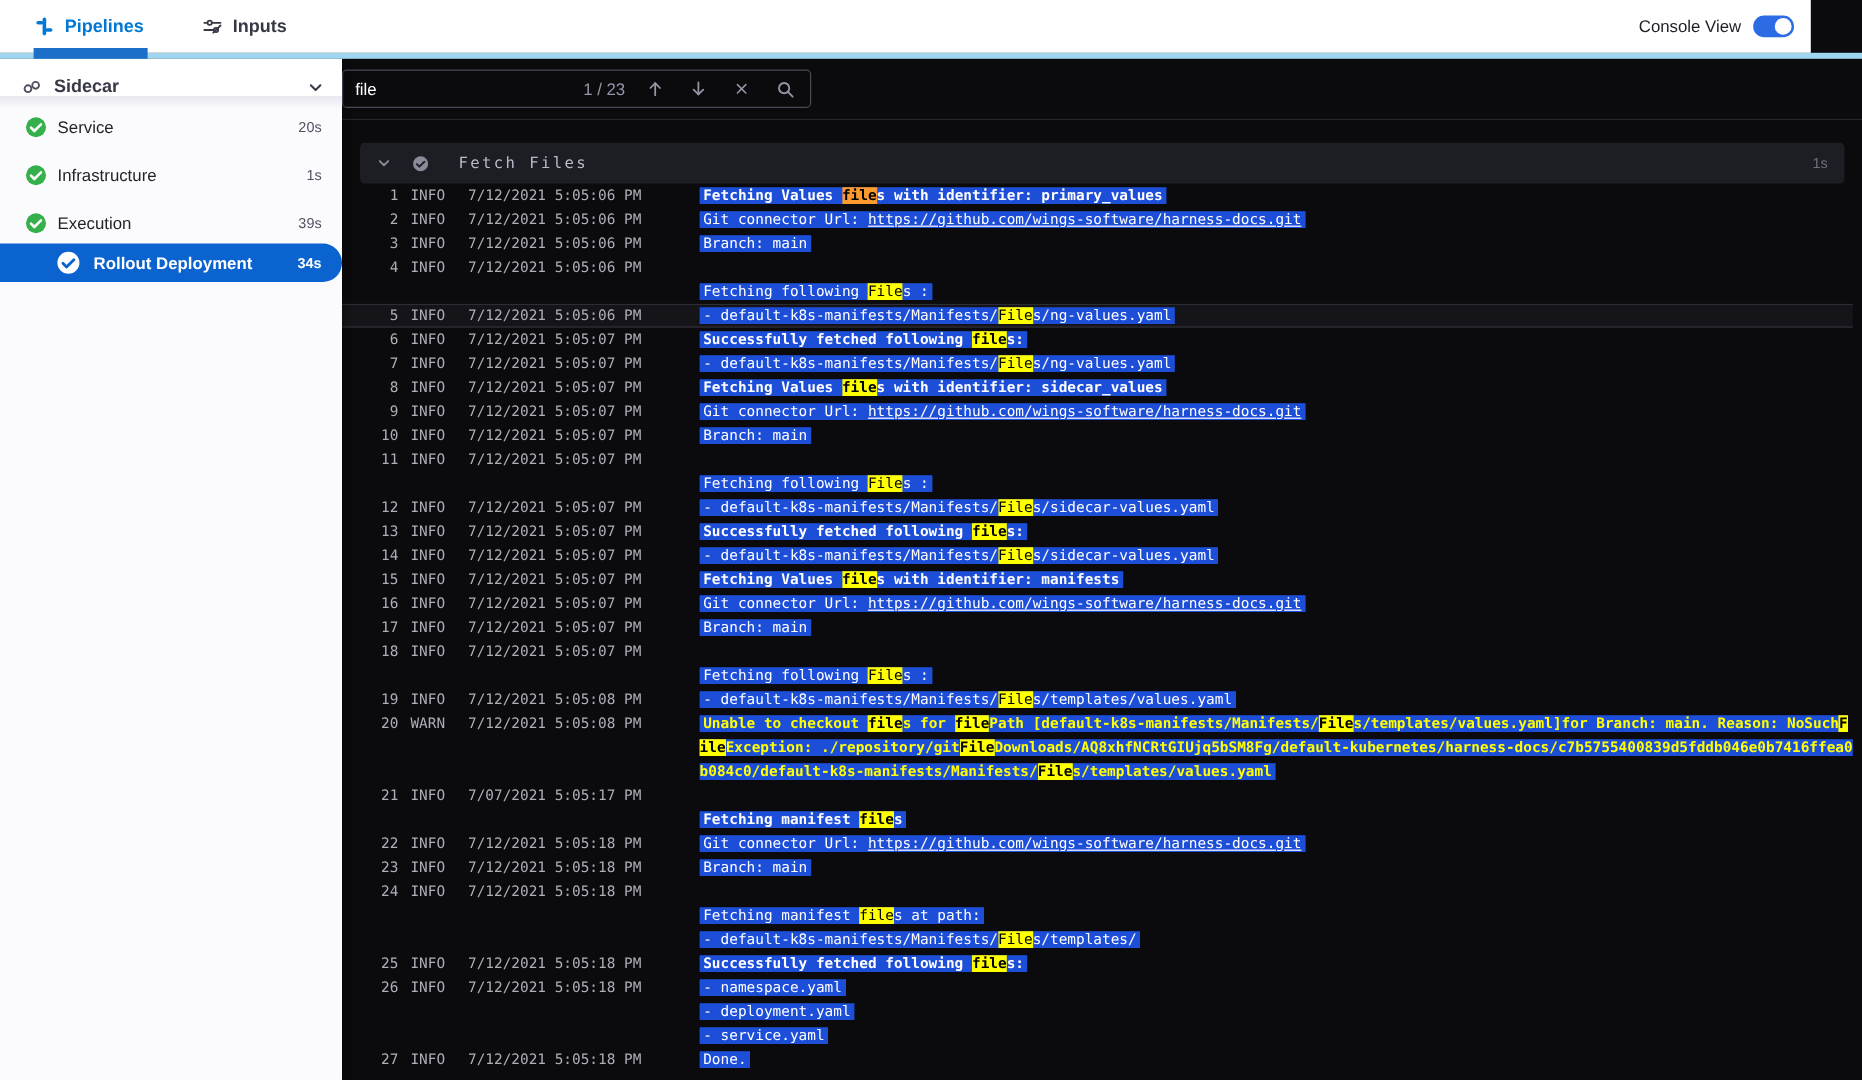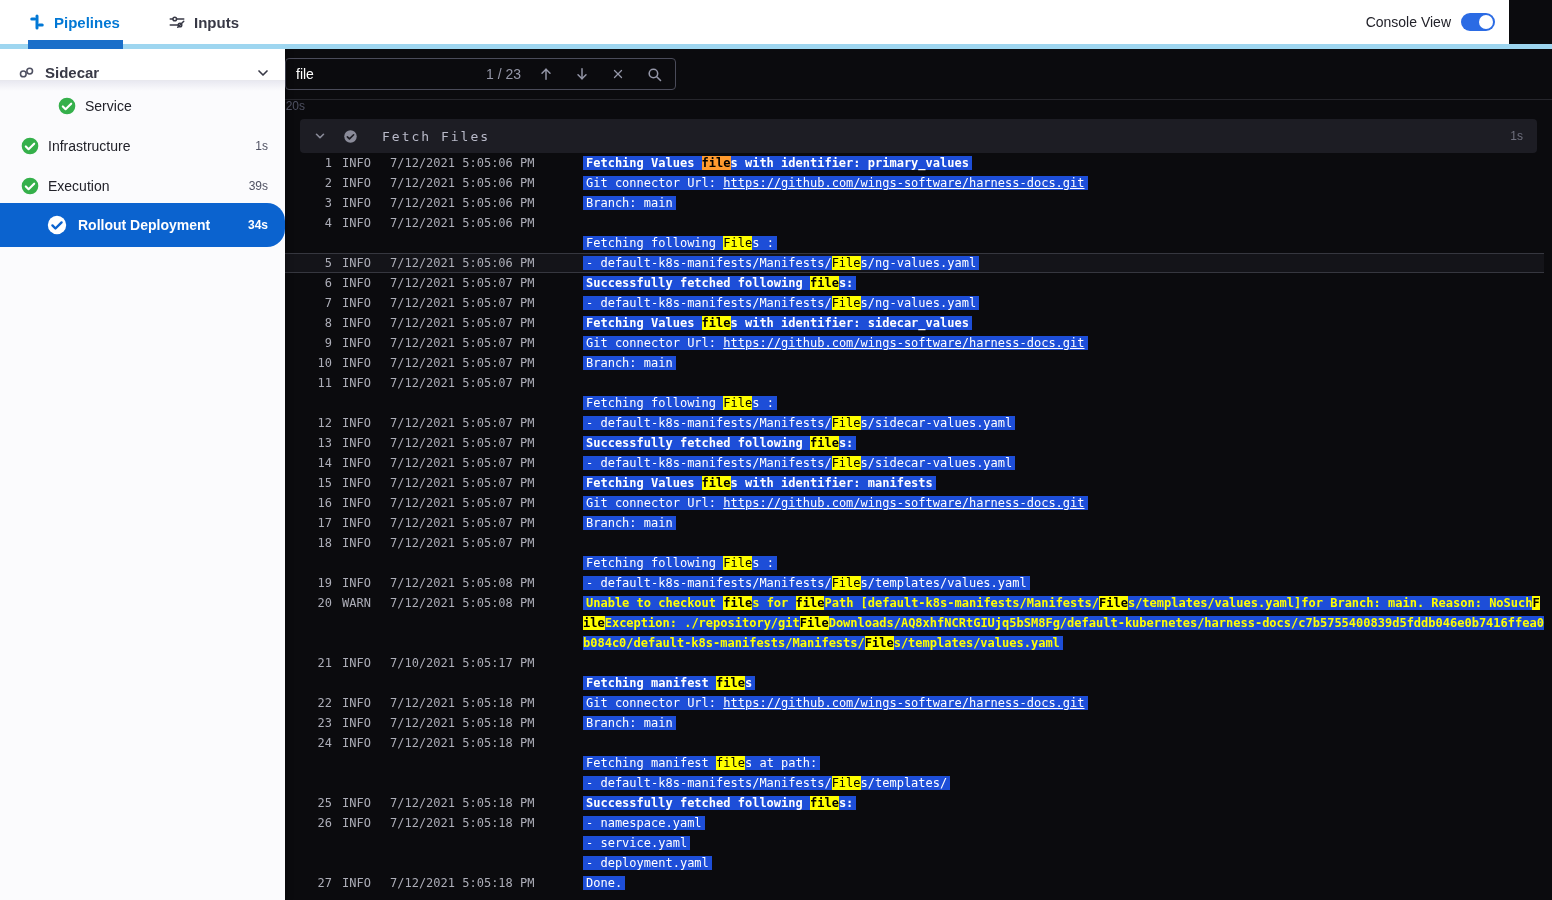--- a/index.html
+++ b/index.html
@@ -26,21 +26,21 @@
   .sidebar { position:absolute; left:0; top:49px; width:285px; height:851px; background:#fbfbfd; z-index:20;
     box-shadow:2px 0 6px rgba(0,0,0,.25); }
   .sidebar-header { height:32px; background:#ffffff; display:flex; align-items:center; padding:16px 14px 0 18px;
     border-bottom:1px solid #e8e8ee; }
   .sidebar-header .name { font-size:15px; font-weight:700; color:#383946; margin-left:10px; flex:1; }
   .sidebar-shadow { height:10px; background:linear-gradient(#e9e9f1, rgba(233,233,241,0)); }
   .stage-row { position:absolute; left:0; width:285px; height:40px; display:flex; align-items:center;
     padding:0 17px 0 20px; cursor:pointer; }
   .stage-row .lbl { font-size:14px; color:#22222a; margin-left:8px; flex:1; }
   .stage-row .dur { font-size:12px; color:#4f5162; }
-  .step-row { position:absolute; left:0; top:154px; width:285px; height:44px; background:var(--selblue);
+  .step-row { position:absolute; left:0; top:154px; width:285px; height:32px; background:var(--selblue);
     border-radius:0 18px 18px 0; display:flex; align-items:center; padding:0 17px 0 46px; cursor:pointer; }
   .step-row .lbl { font-size:14px; font-weight:700; color:#ffffff; margin-left:10px; flex:1; }
   .step-row .dur { font-size:12px; font-weight:700; color:#ffffff; }
   
   .console { position:absolute; left:285px; top:49px; width:1267px; height:851px; background:var(--consolebg); }
   .console-header { position:absolute; left:0; top:0; width:1267px; height:51px; border-bottom:1px solid #26262c;
     display:flex; align-items:center; }
   .console-title { font-size:14px; font-weight:700; color:#e3e3e8; margin-left:18px; flex:1; }
   .searchbox { width:391px; height:32px; border:1px solid #4a4b59; border-radius:4px; margin-right:9px;
     display:flex; align-items:center; padding:0 10px; gap:14px; background:transparent; }
@@ -120,21 +120,21 @@
     </span>
     <span class="name">Sidecar</span>
     <span>
       <svg width="16" height="16" viewBox="0 0 24 24" fill="none" stroke="#383946" stroke-width="2.5" stroke-linecap="round" stroke-linejoin="round">
           <path d="M6 9l6 6 6-6"></path>
         </svg>
     </span>
   </div>
   <div class="sidebar-shadow"></div>
   <div id="stages">
-      <div class="stage-row" style="top: 37px; margin-left: 37px;">
+      <div class="stage-row" style="top: 37px;">
         <span>
           <svg width="20" height="20" viewBox="0 0 24 24">
             <circle cx="12" cy="12" r="10" fill="#35b04b"></circle>
             <path d="M7 12.5l3.3 3.3L17 9.2" fill="none" stroke="#ffffff" stroke-width="2.6" stroke-linecap="round" stroke-linejoin="round"></path>
           </svg>
         </span>
         <span class="lbl">Service</span>
         <span class="dur">20s</span>
       </div>
       <div class="stage-row" style="top: 77px;">
@@ -353,21 +353,21 @@
       </div>
       <div class="log-row">
         <span class="cell-num">20</span>
         <span class="cell-level">WARN</span>
         <span class="cell-time">7/12/2021 5:05:08 PM</span>
         <span class="cell-msg"><span class="msg warn">Unable to checkout <mark class="match">file</mark>s for <mark class="match">file</mark>Path [default-k8s-manifests/Manifests/<mark class="match">File</mark>s/templates/values.yaml]for Branch: main. Reason: NoSuch<mark class="match">File</mark>Exception: ./repository/git<mark class="match">File</mark>Downloads/AQ8xhfNCRtGIUjq5bSM8Fg/default-kubernetes/harness-docs/c7b5755400839d5fddb046e0b7416ffea0b084c0/default-k8s-manifests/Manifests/<mark class="match">File</mark>s/templates/values.yaml</span></span>
       </div>
       <div class="log-row">
         <span class="cell-num">21</span>
         <span class="cell-level">INFO</span>
-        <span class="cell-time">7/10/2021 5:05:17 PM</span>
+        <span class="cell-time">7/07/2021 5:05:17 PM</span>
         <span class="cell-msg"></span>
       </div>
       <div class="log-row">
         <span class="cell-num"></span>
         <span class="cell-level"></span>
         <span class="cell-time"></span>
         <span class="cell-msg"><span class="msg bold">Fetching manifest <mark class="match">file</mark>s</span></span>
       </div>
       <div class="log-row">
         <span class="cell-num">22</span>
@@ -408,27 +408,27 @@
       <div class="log-row">
         <span class="cell-num">26</span>
         <span class="cell-level">INFO</span>
         <span class="cell-time">7/12/2021 5:05:18 PM</span>
         <span class="cell-msg"><span class="msg">- namespace.yaml</span></span>
       </div>
       <div class="log-row">
         <span class="cell-num"></span>
         <span class="cell-level"></span>
         <span class="cell-time"></span>
+        <span class="cell-msg"><span class="msg">- deployment.yaml</span></span>
+      </div>
+      <div class="log-row">
+        <span class="cell-num"></span>
+        <span class="cell-level"></span>
+        <span class="cell-time"></span>
         <span class="cell-msg"><span class="msg">- service.yaml</span></span>
-      </div>
-      <div class="log-row">
-        <span class="cell-num"></span>
-        <span class="cell-level"></span>
-        <span class="cell-time"></span>
-        <span class="cell-msg"><span class="msg">- deployment.yaml</span></span>
       </div>
       <div class="log-row">
         <span class="cell-num">27</span>
         <span class="cell-level">INFO</span>
         <span class="cell-time">7/12/2021 5:05:18 PM</span>
         <span class="cell-msg"><span class="msg">Done.</span></span>
       </div>
     </div>
 </div>
 

